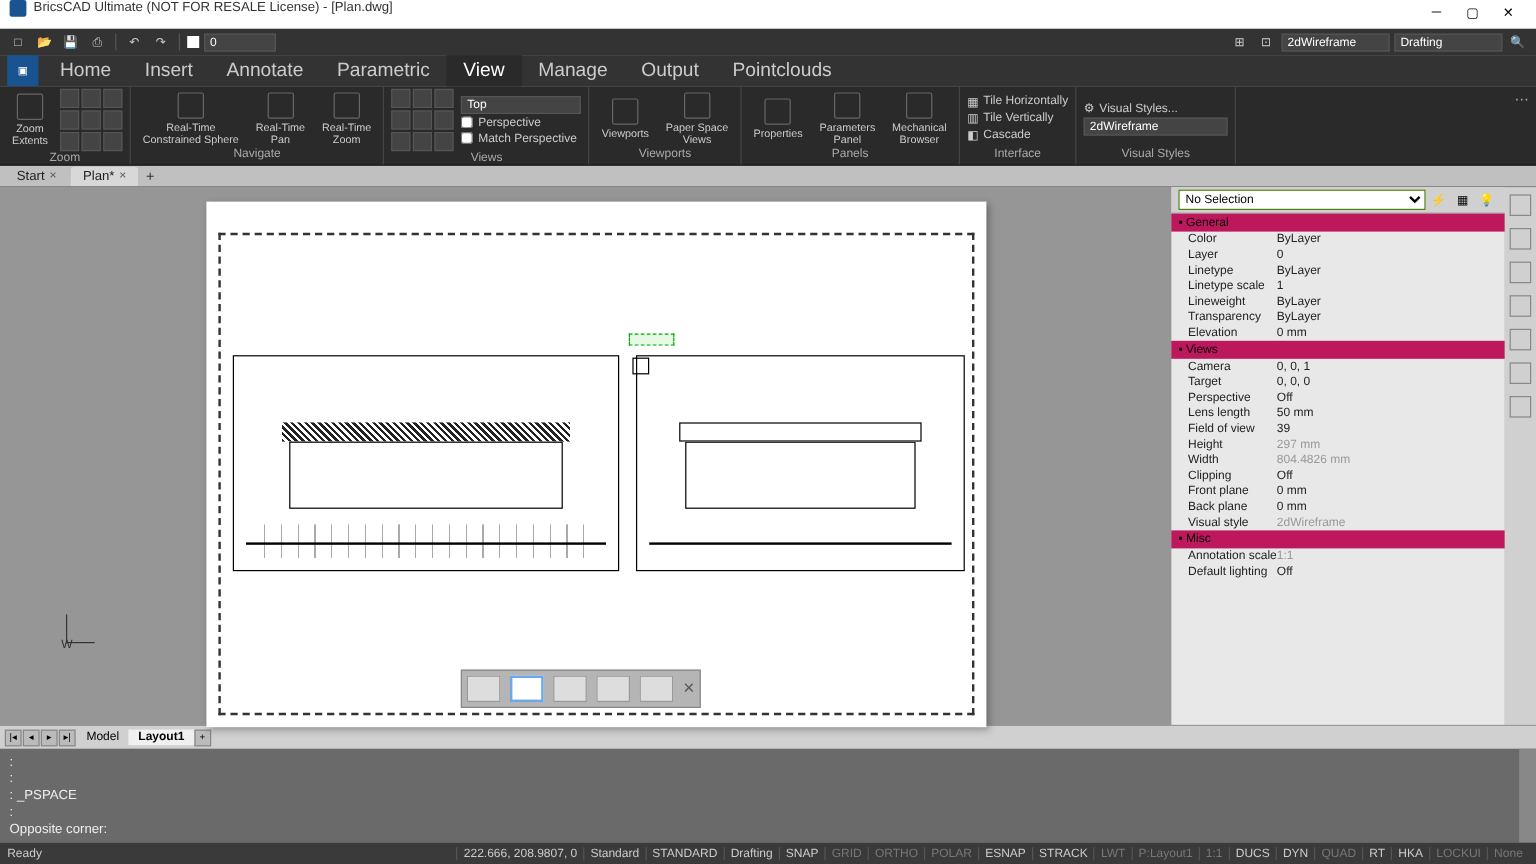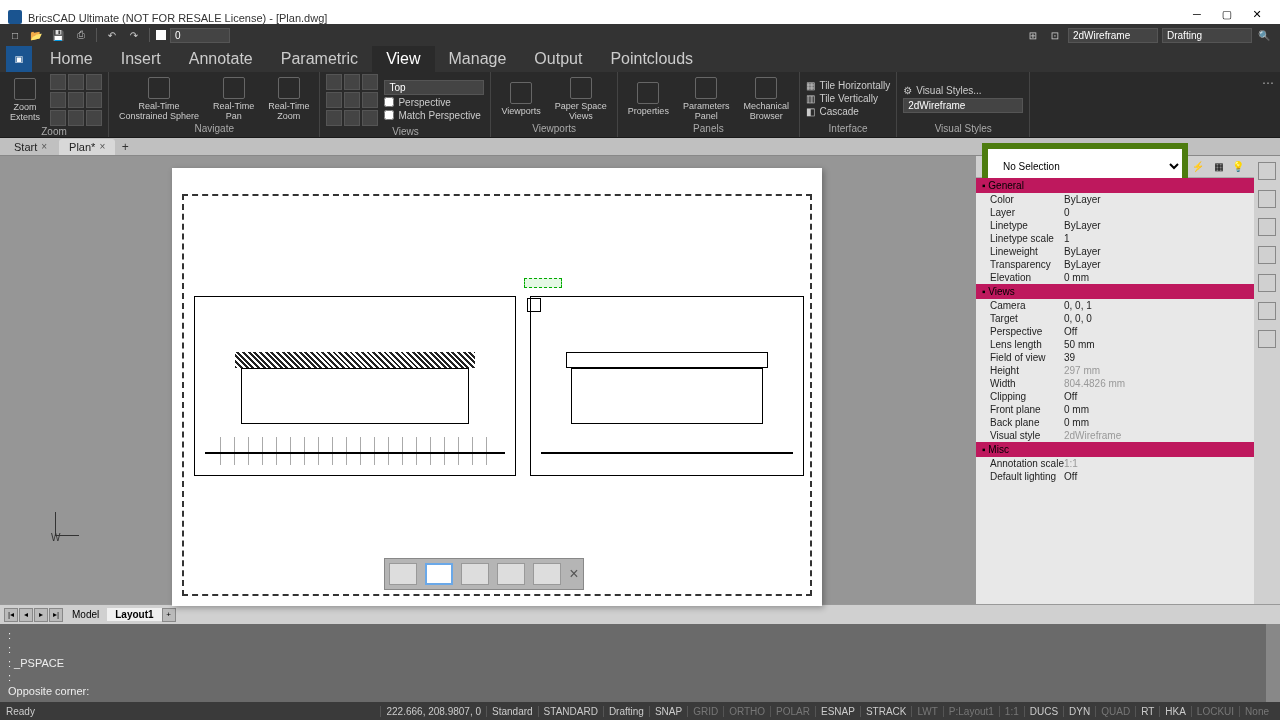--- a/index.html
+++ b/index.html
@@ -1,19 +1,19 @@
 <!DOCTYPE html>
 <html><head>
 <meta charset="utf-8">
 <style>
 * { margin: 0; padding: 0; box-sizing: border-box; font-family: 'Segoe UI', Tahoma, sans-serif; }
 body { width: 1280px; height: 720px; overflow: hidden; background: #969696; }
 
 
-.titlebar { height: 24px; background: #fff; display: flex; align-items: flex-end; padding: 0 8px; font-size: 11px; }
+.titlebar { height: 24px; background: #fff; display: flex; align-items: flex-start; padding: 0 8px; font-size: 11px; }
 .titlebar .app-icon { width: 14px; height: 14px; background: #1a5490; border-radius: 2px; margin-right: 6px; }
 .titlebar .title { flex: 1; color: #333; }
 .titlebar .win-btn { width: 30px; height: 20px; display: flex; align-items: center; justify-content: center; cursor: pointer; }
 
 
 .qat { height: 22px; background: #333; display: flex; align-items: center; padding: 0 6px; gap: 4px; }
 .qat .qbtn { width: 18px; height: 18px; display: flex; align-items: center; justify-content: center; cursor: pointer; color: #ccc; font-size: 10px; }
 .qat .sep { width: 1px; height: 14px; background: #555; margin: 0 2px; }
 .qat .layer-sel { background: #444; color: #fff; font-size: 10px; padding: 1px 4px; min-width: 60px; border: 1px solid #555; }
 .qat .ws-sel { background: #444; color: #fff; font-size: 10px; padding: 1px 4px; min-width: 90px; border: 1px solid #555; }
@@ -60,21 +60,21 @@
 .sel-rect { position: absolute; left: 352px; top: 110px; width: 38px; height: 10px; border: 1px dashed #0a0; background: rgba(0,200,0,0.1); }
 .cursor-mark { position: absolute; left: 355px; top: 130px; width: 14px; height: 14px; border: 1px solid #000; }
 .ucs { position: absolute; left: 55px; bottom: 68px; font-size: 10px; color: #333; }
 .quicklook { position: absolute; left: 384px; bottom: 14px; width: 200px; height: 32px; background: #b5b5b5; border: 1px solid #888; display: flex; align-items: center; justify-content: center; gap: 8px; padding: 4px; }
 .quicklook .qk { width: 28px; height: 22px; background: #ddd; border: 1px solid #999; cursor: pointer; }
 .quicklook .qk.active { background: #fff; border: 2px solid #6aa8e8; }
 
 
 .props { width: 278px; background: #e8e8e8; display: flex; flex-direction: column; font-size: 10px; }
 .props .phead { height: 22px; background: #d0d0d0; display: flex; align-items: center; padding: 0 6px; border-bottom: 1px solid #aaa; }
-.props .phead select { flex: 1; font-size: 10px; background: #fff; border: 6px solid #4d7c0f; padding: 11px; }
+.props .phead select { flex: 1; font-size: 10px; background: #fff; border: 1px solid #4d7c0f; padding: 1px; }
 .props .phead .pbtn { width: 18px; height: 18px; margin-left: 2px; cursor: pointer; display: flex; align-items: center; justify-content: center; }
 .props .section { background: #be185d; padding: 2px 6px; font-weight: normal; cursor: pointer; }
 .props .row { display: flex; padding: 1px 0; }
 .props .row .k { width: 88px; padding-left: 14px; color: #222; }
 .props .row .v { flex: 1; color: #222; }
 .props .row .v.gray { color: #999; }
 .right-icons { width: 26px; background: #d0d0d0; display: flex; flex-direction: column; align-items: center; padding-top: 6px; gap: 10px; }
 .right-icons .ri { width: 18px; height: 18px; border: 1px solid #888; cursor: pointer; }
 
 

